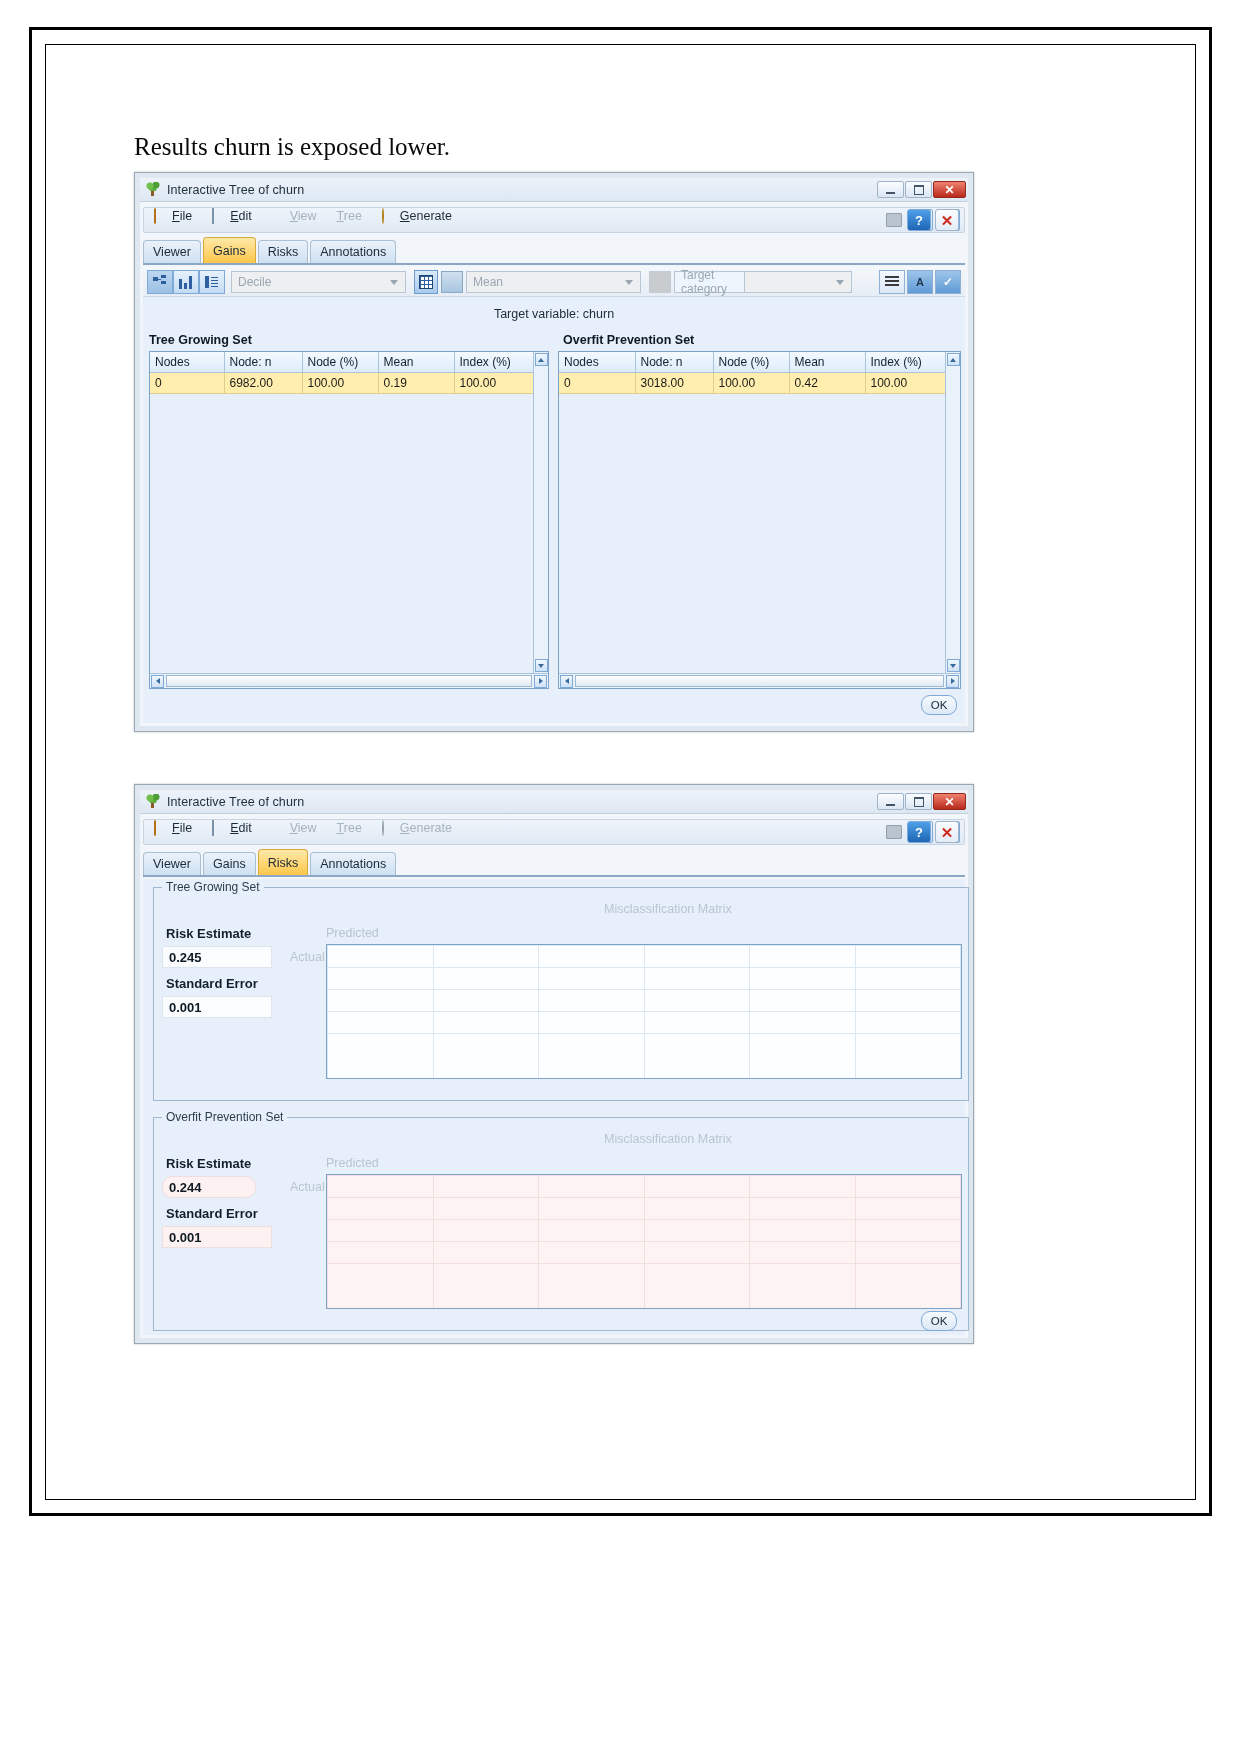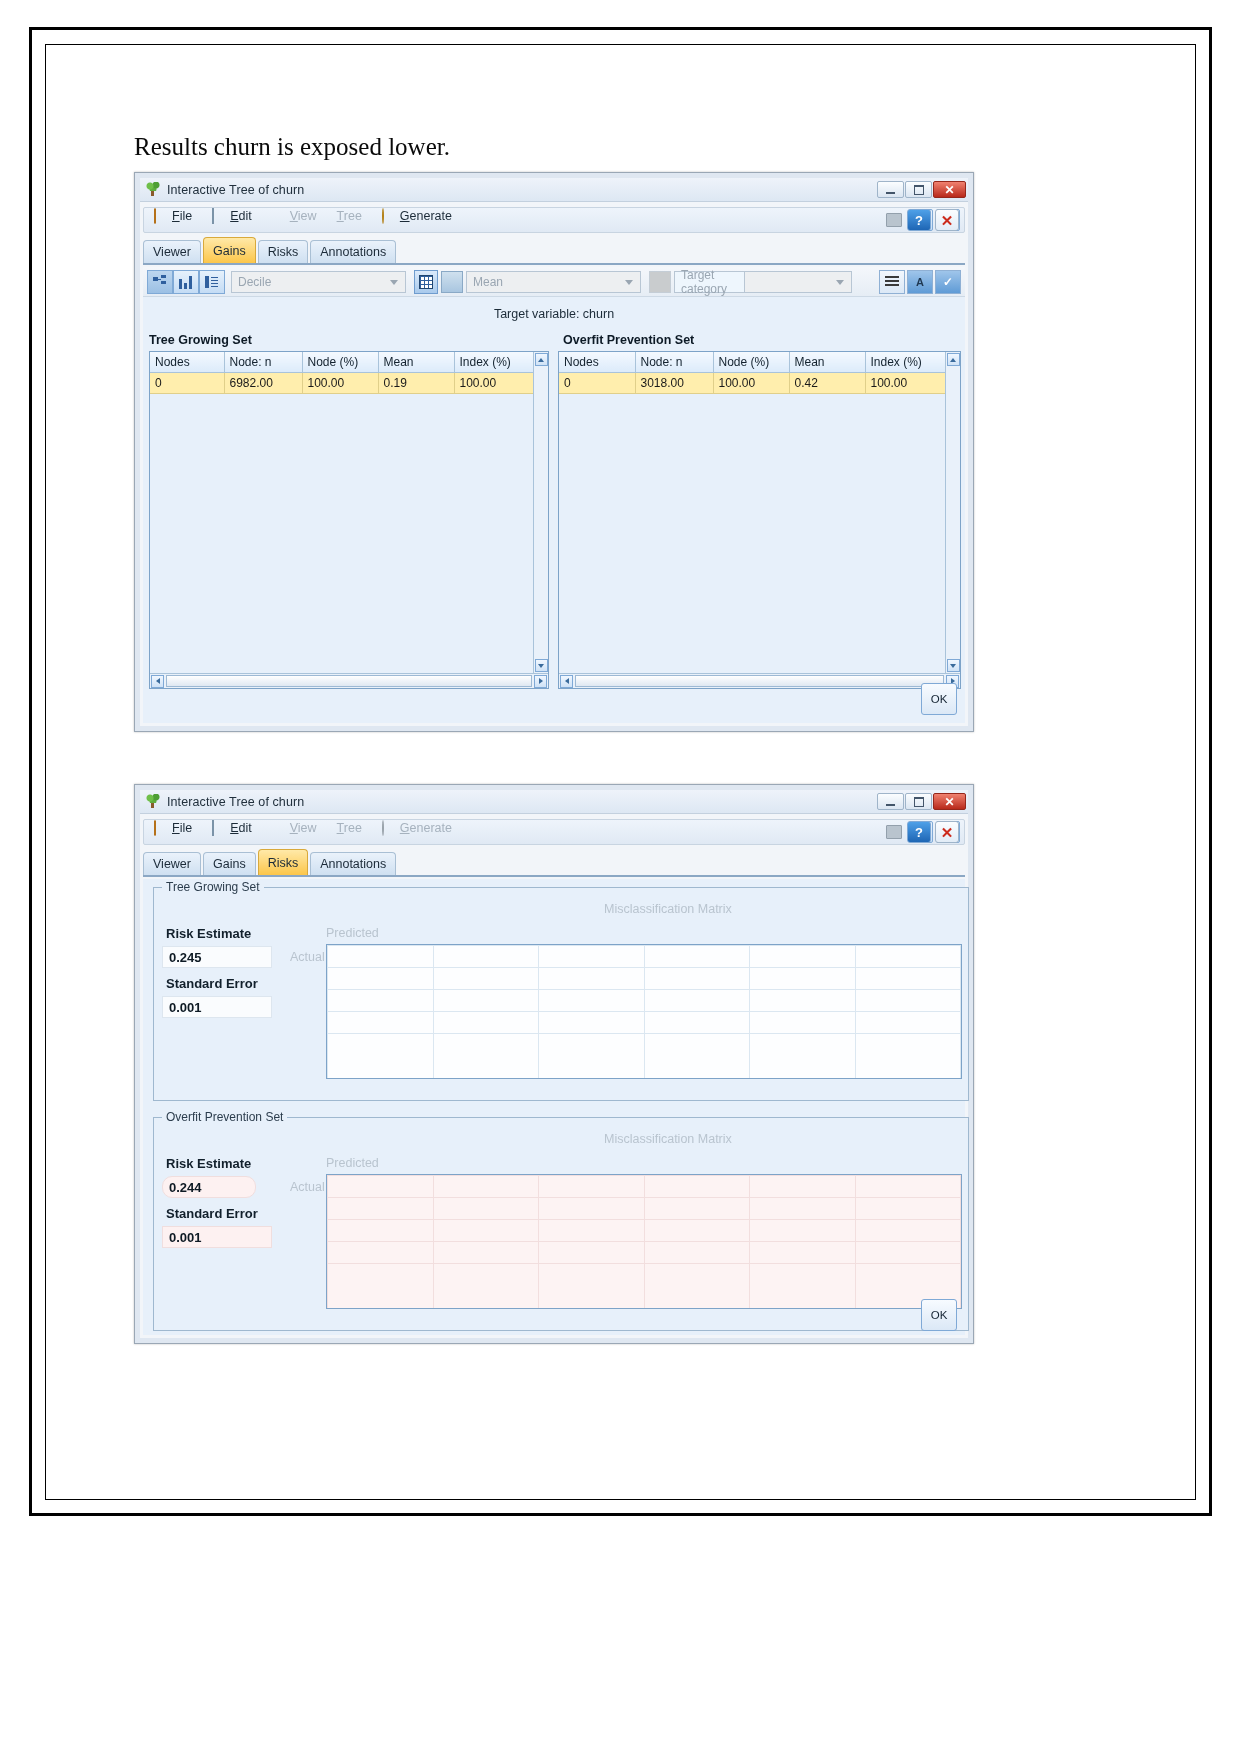--- a/index.html
+++ b/index.html
@@ -219,22 +219,22 @@
     background:linear-gradient(#ffffff,#dfe8f2);border:1px solid #9db9d4;
     box-sizing:border-box;
   }
   .hbtn{
     width:13px;height:13px;margin:1px;border:1px solid #7fa9d6;
     background:linear-gradient(#f0f7ff,#cfe2f6);
     display:flex;align-items:center;justify-content:center;box-sizing:border-box;flex:0 0 auto;
   }
 
   .ok-btn{
-    position:absolute;width:36px;height:32px;
-    border:1px solid #7fa9d6;border-radius:3px;
+    position:absolute;width:36px;height:20px;
+    border:1px solid #7fa9d6;border-radius:9px;
     background:linear-gradient(#f7fbff,#dbe8f6);
     font-size:11.5px;color:#152433;
     display:flex;align-items:center;justify-content:center;box-sizing:border-box;
   }
 
   
   .risks-body{position:absolute;left:8px;right:8px;background:#e7f0fa;}
   .fieldset{
     position:absolute;border:1px solid #9fb8cf;box-sizing:border-box;
     background:#e7f0fa;

